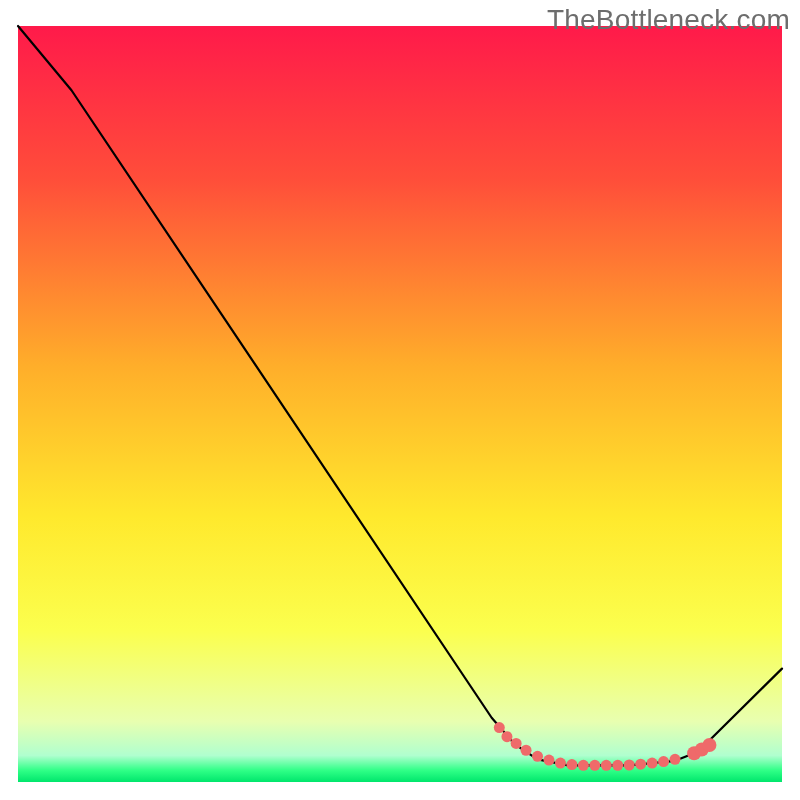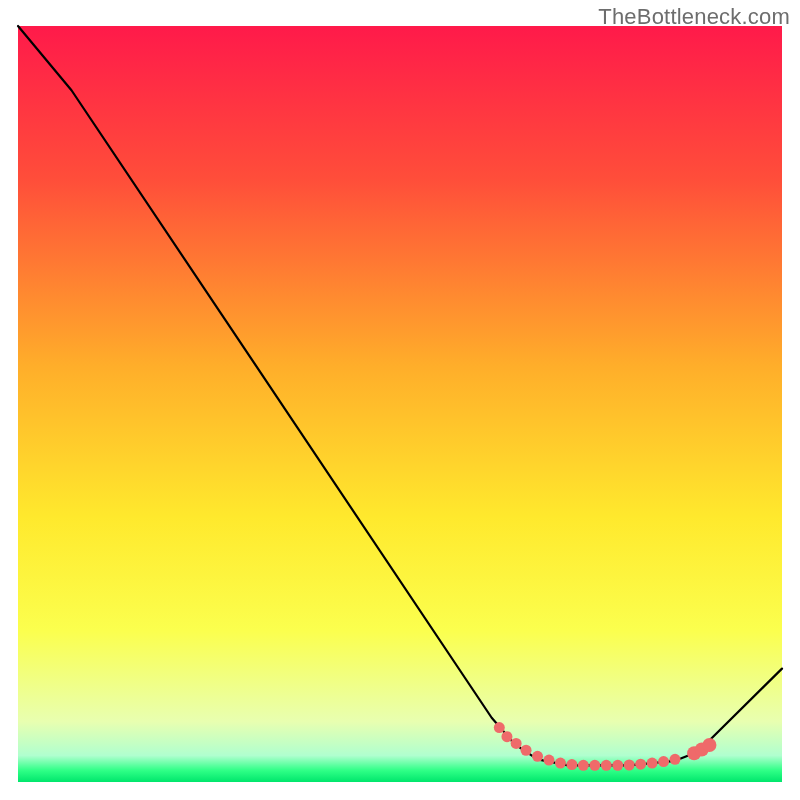--- a/index.html
+++ b/index.html
@@ -13,21 +13,21 @@
   }
   .chart-container {
     position: relative;
     width: 800px;
     height: 800px;
   }
   .watermark {
     position: absolute;
     top: 4px;
     right: 10px;
-    font-size: 22px;
+    font-size: 28px;
     color: #6d6d6d;
     font-weight: 400;
     letter-spacing: 0.2px;
     z-index: 10;
   }
   svg {
     display: block;
   }
 </style>
 </head>

